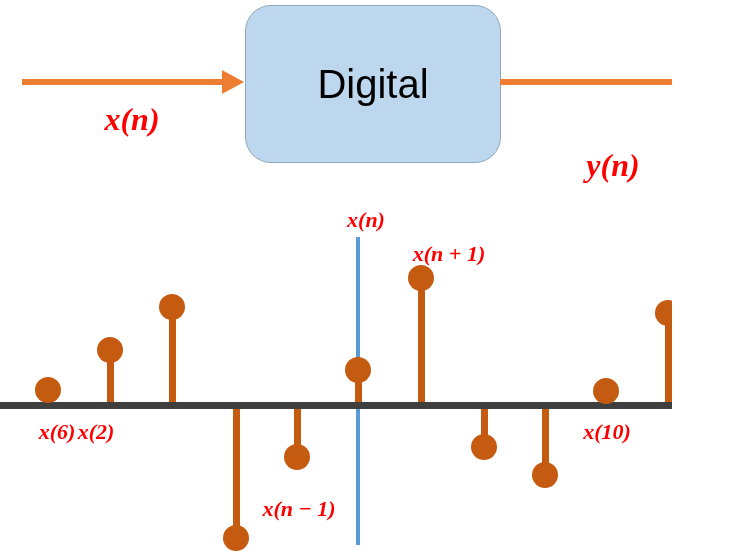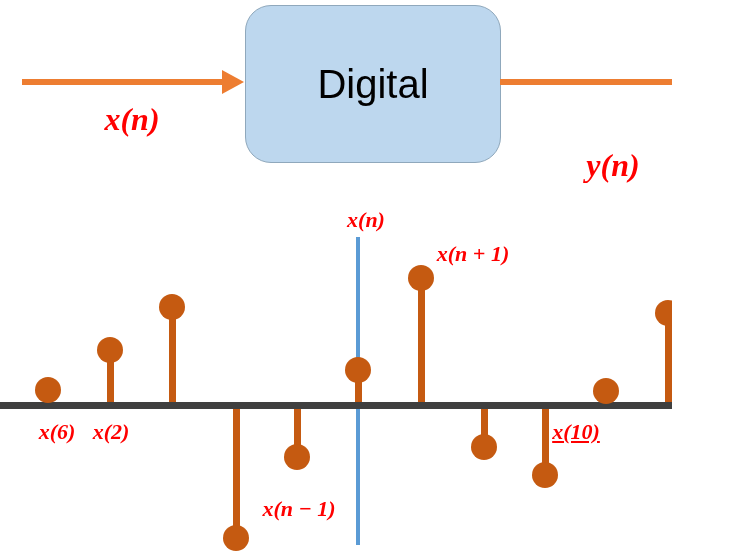--- a/index.html
+++ b/index.html
@@ -71,20 +71,20 @@
       <div class="dot" style="left: 408px; top: 265px;"></div>
       <div class="stem" style="left: 480.5px; top: 406px; height: 41px;"></div>
       <div class="dot" style="left: 471px; top: 434px;"></div>
       <div class="stem" style="left: 541.5px; top: 406px; height: 69px;"></div>
       <div class="dot" style="left: 532px; top: 462px;"></div>
       <div class="stem" style="left: 602.5px; top: 391px; height: 15px;"></div>
       <div class="dot" style="left: 593px; top: 378px;"></div>
       <div class="stem" style="left: 664.5px; top: 313px; height: 93px;"></div>
       <div class="dot" style="left: 655px; top: 300px;"></div>
       <div class="ann" style="left: 57px; top: 432px;">x(6)</div>
-      <div class="ann" style="left: 111px; top: 432px;">x(2)</div>
+      <div class="ann" style="left: 96px; top: 432px;">x(2)</div>
       <div class="ann" style="left: 299px; top: 481px; margin-top: 28px;">x(n − 1)</div>
       <div class="ann" style="left: 366px; top: 220px;">x(n)</div>
-      <div class="ann" style="left: 449px; top: 254px; margin-left: 24px;">x(n + 1)</div>
-      <div class="ann" style="left: 576px; top: 432px; text-decoration: underline;">x(10)</div>
+      <div class="ann" style="left: 449px; top: 254px;">x(n + 1)</div>
+      <div class="ann" style="left: 607px; top: 432px;">x(10)</div>
     </div>
 
 </div>
 
 </body></html>

